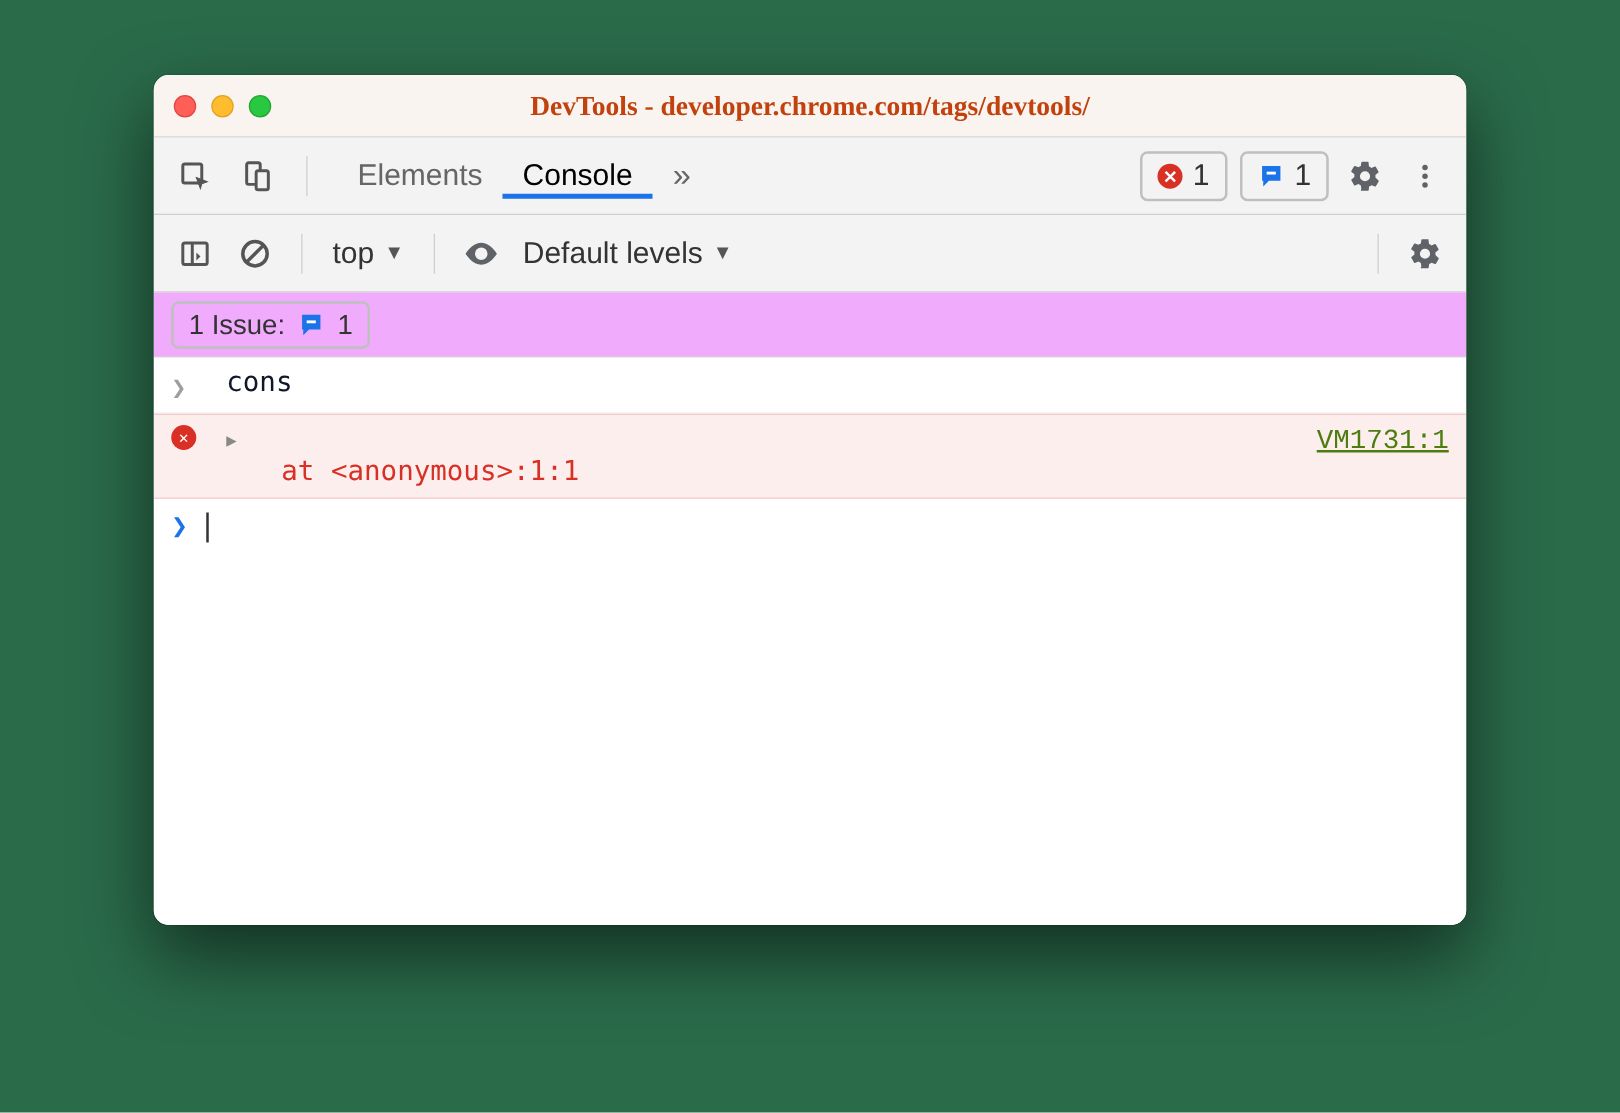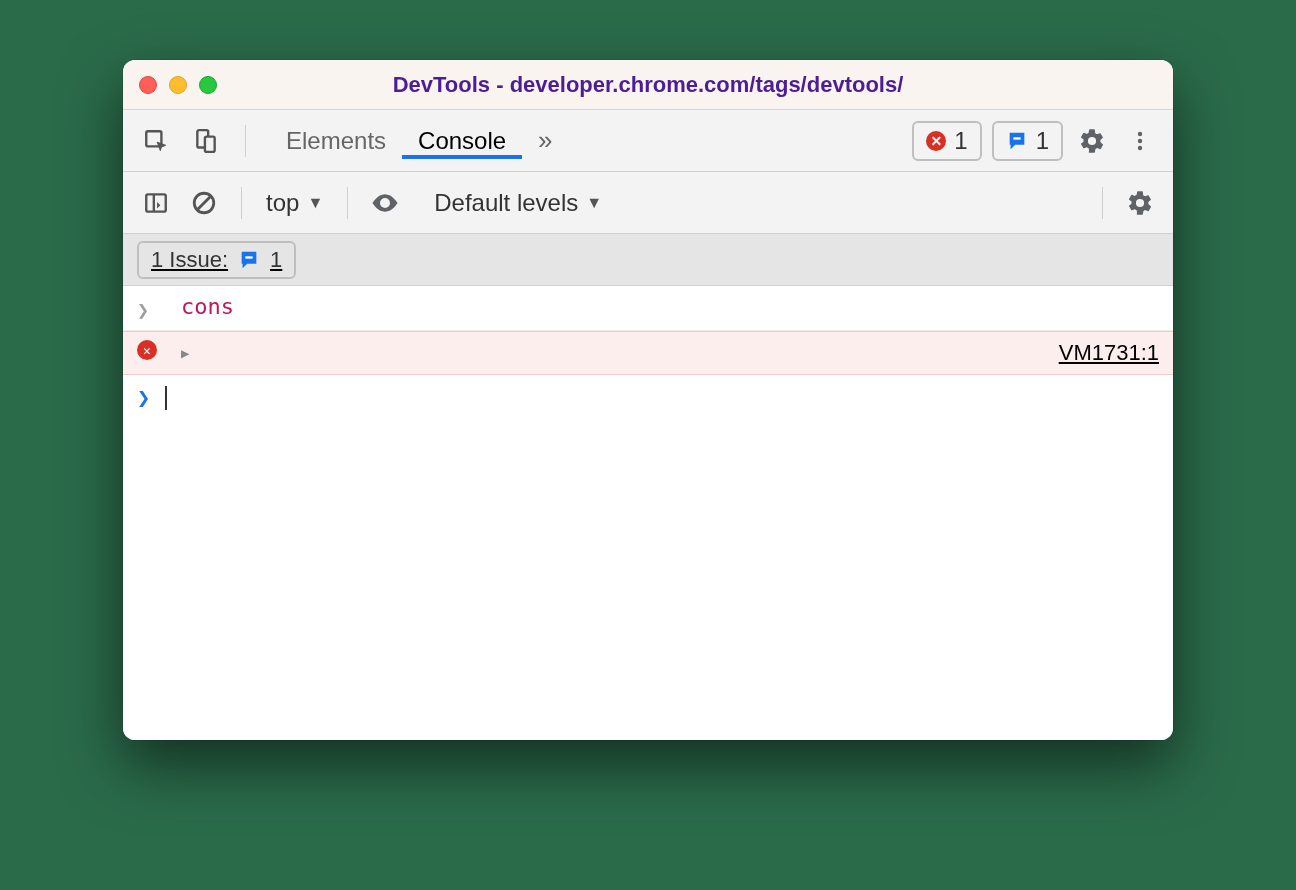--- a/index.html
+++ b/index.html
@@ -33,21 +33,21 @@
     padding: 0 16px;
     position: relative;
   }
   .traffic-lights { display: flex; gap: 12px; }
   .tl { width: 18px; height: 18px; border-radius: 50%; }
   .tl.red { background: #ff5f57; border: 1px solid #e24640; }
   .tl.yellow { background: #febc2e; border: 1px solid #e1a325; }
   .tl.green { background: #28c840; border: 1px solid #20a532; }
   .title {
     position: absolute; left: 0; right: 0; text-align: center;
-    font-size: 22px; font-weight: 700; color: #4c1d95; pointer-events: none;
+    font-size: 22px; font-weight: 700; color: #c2410c; pointer-events: none; font-family: Liberation Serif, serif;
   }
   
   .toolbar {
     height: 62px;
     background: #f3f3f3;
     border-bottom: 1px solid #d0d0d0;
     display: flex;
     align-items: center;
     padding: 0 14px;
   }
@@ -69,38 +69,38 @@
     height: 62px; background: #f3f3f3; border-bottom: 1px solid #d0d0d0;
     display: flex; align-items: center; padding: 0 14px; gap: 10px; justify-content: center;
   }
   .context-sel { display: flex; align-items: center; gap: 8px; font-size: 24px; color: #333; padding: 0 6px; cursor: pointer; }
   .caret { font-size: 16px; color: #555; }
   .filter-input {
     border: 1px solid #c0c0c0; background: #fff; height: 40px; width: 300px;
     font-size: 22px; padding: 0 12px; color: #333;
   }
   .filter-input::placeholder { color: #888; }
-  .levels { display: flex; align-items: center; gap: 8px; font-size: 24px; color: #333; margin-left: 20px; cursor: pointer; }
+  .levels { display: flex; align-items: center; gap: 8px; font-size: 24px; color: #333; margin-left: 4px; cursor: pointer; }
   
   .issuebar {
-    height: 52px; background: #e5e5e5; border-bottom: 1px solid #d0d0d0;
-    display: flex; align-items: center; padding: 0 14px; gap: 10px; text-decoration: underline;
+    height: 52px; background: #f0abfc; border-bottom: 1px solid #d0d0d0;
+    display: flex; align-items: center; padding: 0 14px; gap: 10px;
   }
   .issue-chip { border: 2px solid #bfbfbf; border-radius: 6px; padding: 4px 12px; font-size: 22px; display: flex; align-items: center; gap: 10px; cursor: pointer; color: #333; }
   
   .console { flex: 1; background: #fff; font-family: Menlo, Consolas, monospace; font-size: 22px; overflow: auto; }
   .row { display: flex; align-items: flex-start; padding: 8px 14px; border-bottom: 1px solid #ececec; }
   .gutter { width: 44px; display: flex; align-items: flex-start; justify-content: flex-start; gap: 6px; }
   .chev { color: #9e9e9e; font-size: 20px; margin-top: 4px; }
-  .code { color: #be185d; }
+  .code { color: #0f172a; }
   .row.error { background: #fdeeee; border-top: 1px solid #f6c9c9; border-bottom: 1px solid #f6c9c9; }
   .err-body { color: #d93025; display: flex; flex-direction: column; }
   .err-line1 { display: flex; align-items: center; gap: 10px; }
   .tri { color: #888; font-size: 14px; }
-  .src { margin-left: auto; color: #000000; text-decoration: underline; cursor: pointer; font-family: Liberation Sans, sans-serif; }
+  .src { margin-left: auto; color: #4d7c0f; text-decoration: underline; cursor: pointer; font-family: Liberation Mono, monospace; }
   .err-line2 { padding-left: 44px; }
   .err-row-gutter { width: 44px; }
   .err-row-gutter .err-dot { width: 20px; height: 20px; font-size: 13px; }
   .prompt-row { display: flex; align-items: center; padding: 10px 14px; }
   .prompt-chev { color: #1a73e8; font-size: 22px; font-weight: 700; width: 28px; }
   .cursor { width: 2px; height: 24px; background: #333; display: inline-block; }
   .gear { color: #5f6368; }
   .eye { color: #5f6368; }
 </style>
 </head>
@@ -227,20 +227,21 @@
 
     <div class="row error" style="align-items:flex-start;">
       <div class="err-row-gutter">
         <span class="err-dot">✕</span>
       </div>
       <div class="err-body" style="flex:1;">
         <div class="err-line1">
           <span class="tri">▶</span>
           <span class="src">VM1731:1</span>
         </div>
+        <div class="err-line2">at &lt;anonymous&gt;:1:1</div>
       </div>
     </div>
 
     <div class="prompt-row">
       <span class="prompt-chev">❯</span>
       <span class="cursor"></span>
     </div>
 
   </div>
 

